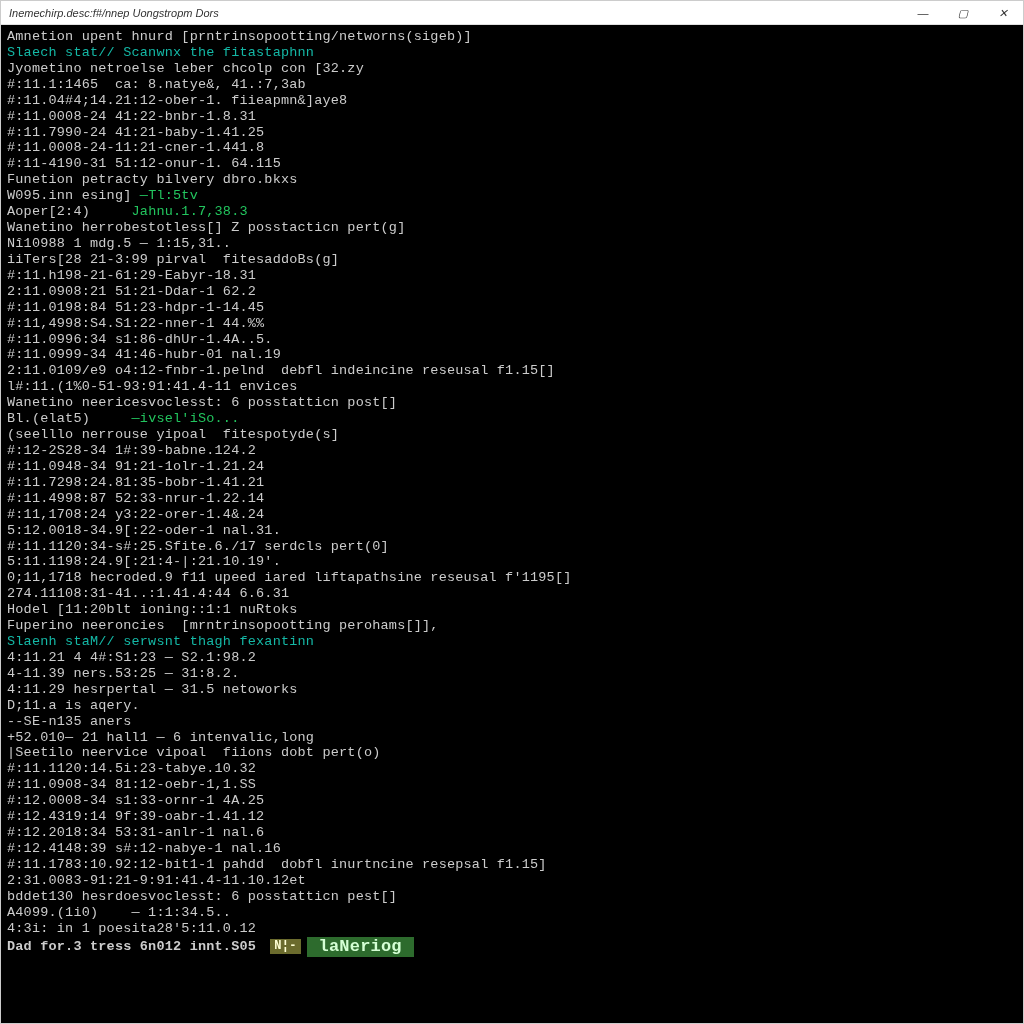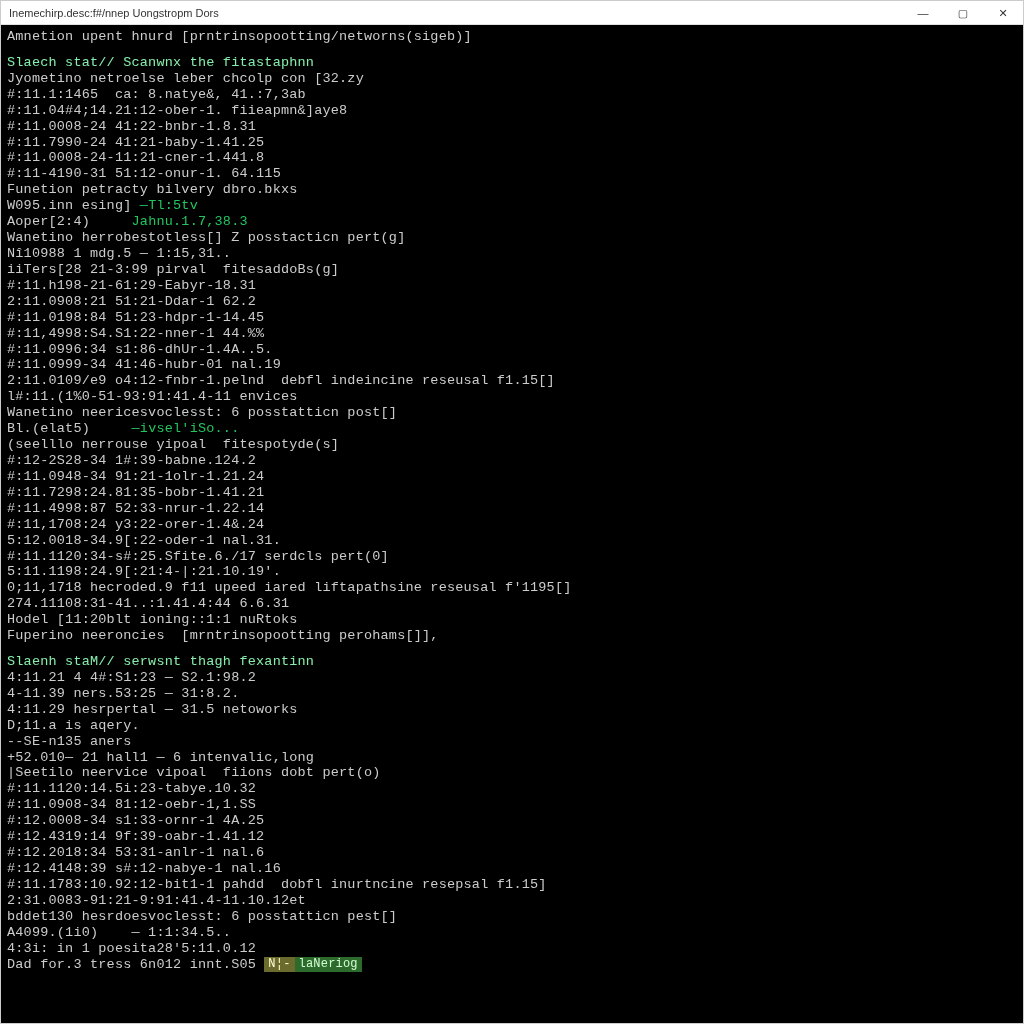--- a/index.html
+++ b/index.html
@@ -26,20 +26,21 @@
       height: 24px;
       background: #ffffff;
       display: flex;
       align-items: center;
       justify-content: space-between;
       padding: 0 0 0 8px;
       border-bottom: 1px solid #e0e0e0;
       font-family: "Segoe UI", Tahoma, sans-serif;
       font-size: 11px;
       color: #333;
+      font-style: italic;
     }
     .title-text {
       white-space: nowrap;
     }
     .window-controls {
       display: flex;
       height: 100%;
     }
     .win-btn {
       width: 40px;
@@ -60,36 +61,36 @@
       font-size: 13.5px;
       line-height: 1.18;
       white-space: pre;
       overflow: hidden;
       letter-spacing: 0.2px;
     }
     .line {
       display: block;
     }
     .green {
-      color: #86efac;
-      margin-top: 10px;
+      color: #14b8a6;
     }
     .olive {
       color: #22c55e;
     }
     .bottom-bar {
       display: flex;
       align-items: center;
-      gap: 0;
+      gap: 6px;
+      font-weight: bold;
     }
     .status-chip {
       background: #2d6b2d;
       color: #d4ffd4;
-      padding: 0 4px;
-      font-size: 12px;
+      padding: 0 12px;
+      font-size: 17px;
     }
     .status-chip2 {
       background: #6b6b2d;
       color: #ffffd4;
       padding: 0 4px;
       font-size: 12px;
     }
   </style>
 </head>
 <body>

